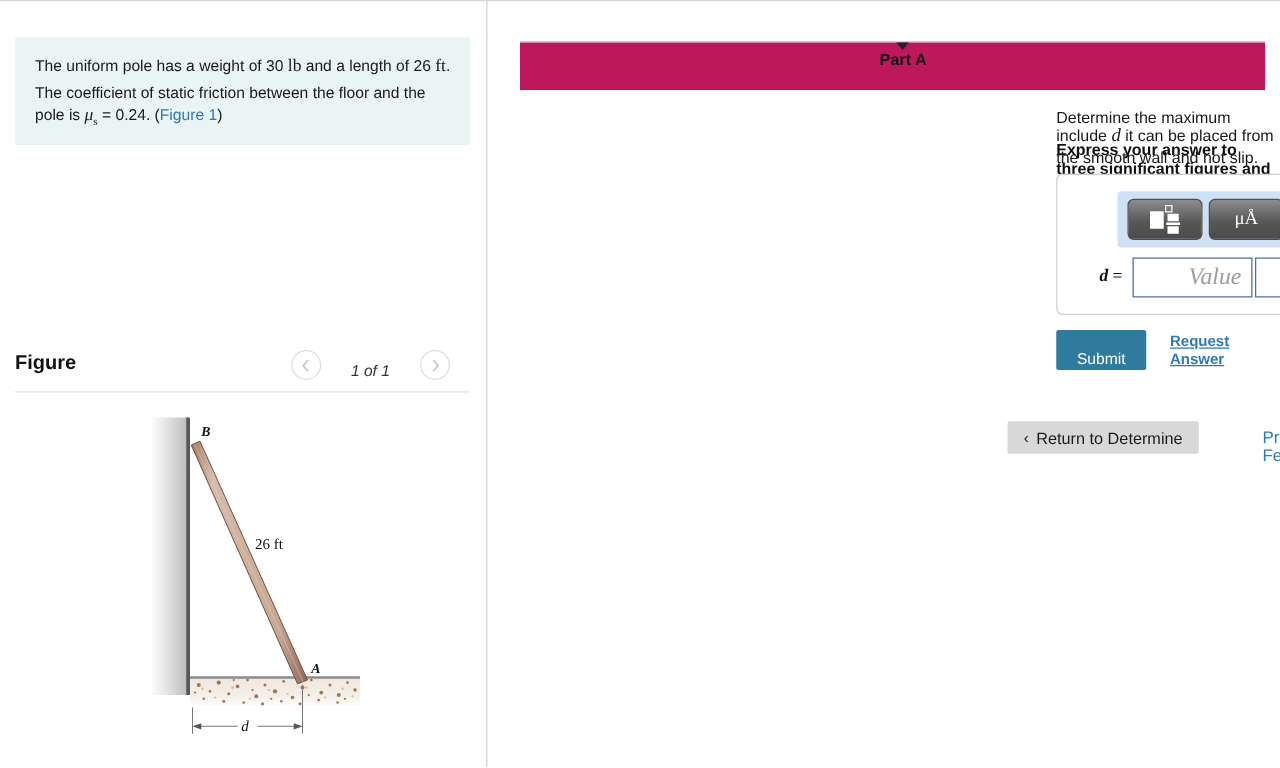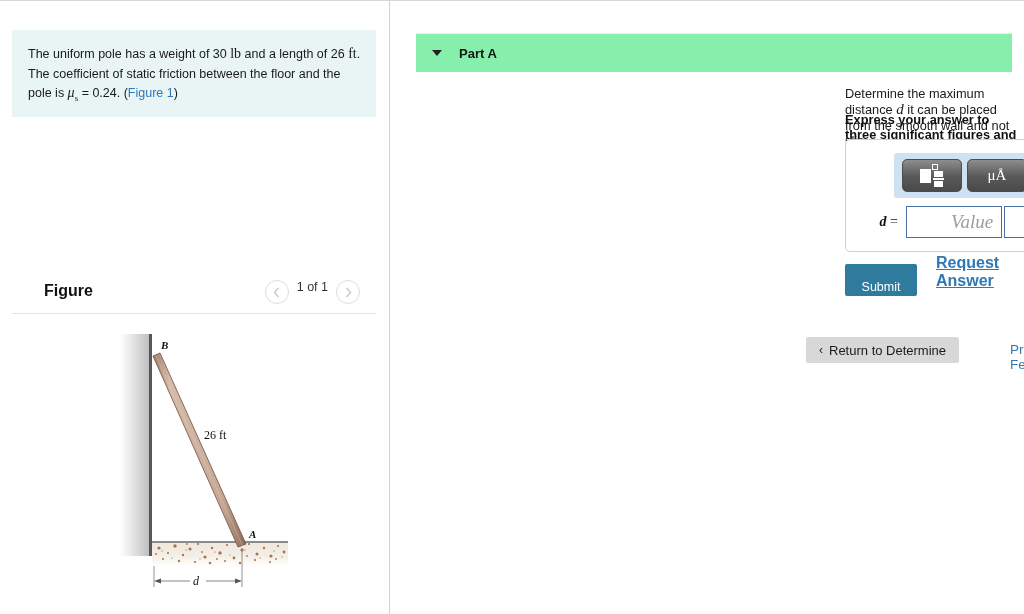--- a/index.html
+++ b/index.html
@@ -77,28 +77,28 @@
     top: 280px; left: 12px;
     width: 364px;
     height: 30px;
   }
   .figure-title {
     position: absolute;
     left: 0; top: 2px;
     font-size: 16px;
     font-weight: bold;
     color: #111111;
-    margin-left: 32px;
   }
   .fig-nav {
     position: absolute;
     right: 16px; top: 0;
     display: flex;
-    align-items: flex-start;
-    gap: 8px;
+    align-items: flex-end;
+    gap: 24px;
+    font-style: italic;
   }
   .nav-circle {
     width: 22px; height: 22px;
     border-radius: 50%;
     border: 1px solid #dddddd;
     display: flex;
     align-items: center;
     justify-content: center;
     color: #c8c8c8;
     font-size: 11px;
@@ -131,24 +131,25 @@
     top: 0; left: 390px;
     width: 634px;
     height: 614px;
   }
 
   .part-header {
     position: absolute;
     top: 33px; left: 26px;
     width: 596px;
     height: 38px;
-    background: #86efac;
+    background: #be185d;
     border-top: 1px solid #ededed;
     display: flex;
     align-items: center;
+    flex-direction: column;
   }
   .part-caret {
     margin-left: 16px;
     width: 0; height: 0;
     border-left: 5px solid transparent;
     border-right: 5px solid transparent;
     border-top: 6px solid #222222;
   }
   .part-label {
     margin-left: 17px;
@@ -298,22 +299,22 @@
     color: #ffffff;
     border: none;
     border-radius: 2px;
     font-family: "Liberation Sans", sans-serif;
     font-size: 12.5px;
     cursor: pointer;
     padding: 16px;
   }
   .request-answer {
     position: absolute;
-    top: 254px; left: 546px;
-    font-size: 16px;
+    top: 266px; left: 546px;
+    font-size: 12px;
     font-weight: bold;
     color: #2e79b5;
     text-decoration: underline;
     cursor: pointer;
   }
 
   
   .return-btn {
     position: absolute;
     top: 337px; left: 416px;
@@ -465,21 +466,21 @@
 </div>
 
 <div class="right-pane">
 
   <div class="part-header">
     <div class="part-caret"></div>
     <div class="part-label">Part A</div>
   </div>
 
   <div class="question-text">
-    <span>Determine the maximum distance </span><span class="var-d">d</span><span> it can be placed from the smooth wall and not slip.</span>
+    <span>Determine the maximum include </span><span class="var-d">d</span><span> it can be placed from the smooth wall and not slip.</span>
   </div>
 
   <div class="instruction-text">Express your answer to three significant figures and include the appropriate units.</div>
 
   <div class="answer-box">
     <div class="answer-toolbar">
 
       <div class="tool-btn first">
         <span class="tpl-icon">
           <span class="tpl-sq-big"></span>

